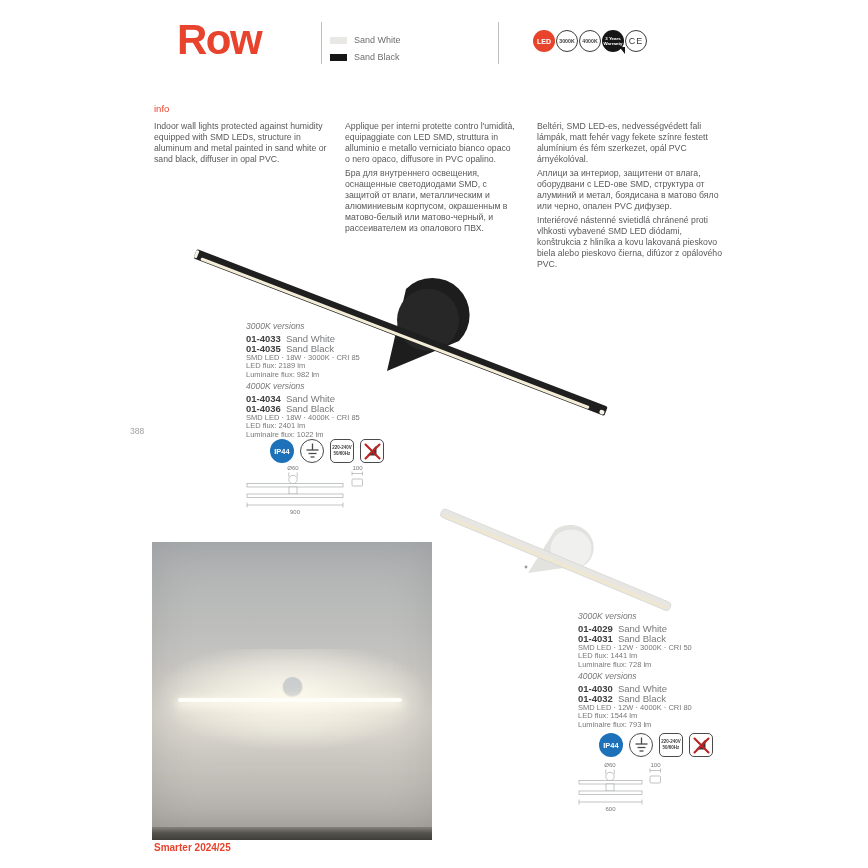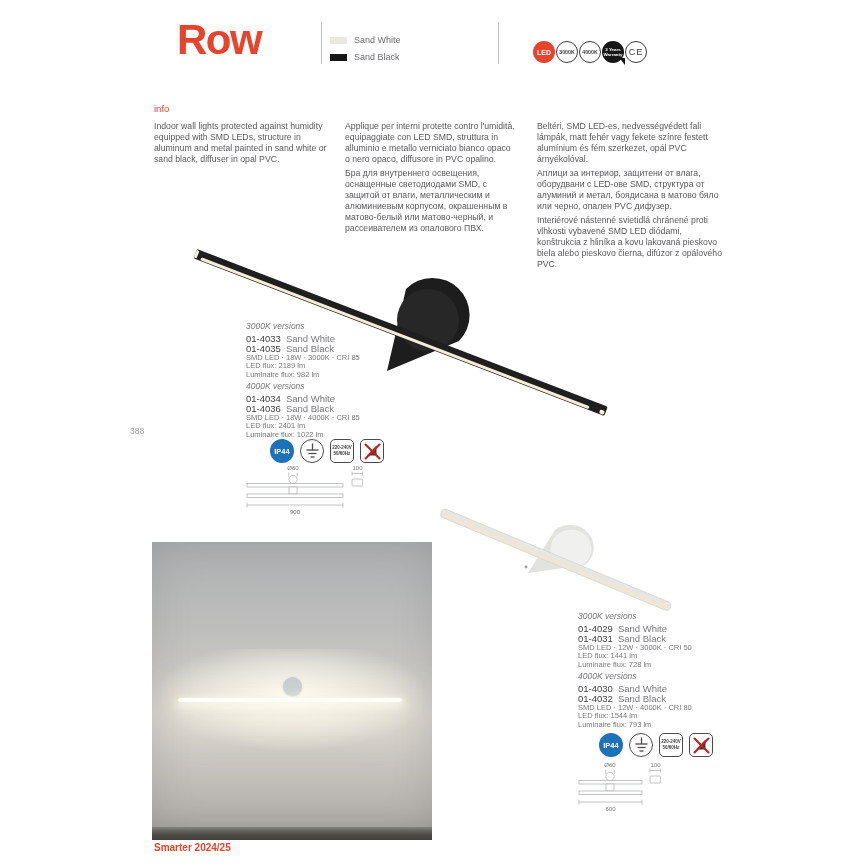--- a/index.html
+++ b/index.html
@@ -9,41 +9,41 @@
   }
   .abs{position:absolute;}
   
   .logo{left:153px;top:16px;font-size:42px;font-weight:bold;color:var(--accent);letter-spacing:-1.5px;margin-left:24px;}
   .vdiv{width:1px;background:#bcbdbf;top:22px;height:42px;}
   .finishes{left:330px;top:35px;}
   .finish-row{display:flex;align-items:center;gap:7px;margin-bottom:7px;font-size:9px;color:#6d6e71;}
   .swatch{width:17px;height:7px;display:inline-block;}
   .swatch-white{background:#e9e8e5;}
   .swatch-black{background:#161616;}
-  .badges{left:533px;top:30px;display:flex;gap:1px;align-items:center;margin-top:11px;}
+  .badges{left:533px;top:30px;display:flex;gap:1px;align-items:center;}
   .badge{width:22px;height:22px;border-radius:50%;display:flex;align-items:center;justify-content:center;
          box-sizing:border-box;font-weight:bold;flex-direction:column;position:relative;}
   .badge-led{background:var(--accent);color:#fff;font-size:7px;}
   .badge-outline{border:1.4px solid #3c3c3c;color:#3c3c3c;font-size:5.2px;}
   .badge-warranty{background:#161616;color:#fff;font-size:4.4px;line-height:5px;text-align:center;}
   .badge-warranty::after{content:"";position:absolute;right:-1px;bottom:-2px;width:7px;height:7px;
          background:#161616;clip-path:polygon(100% 0,20% 0,100% 100%);}
   .badge-ce{font-size:9px;letter-spacing:1px;font-weight:normal;}
   
   .info-label{left:154px;top:103px;font-size:9.5px;color:var(--accent);}
   .info-col{top:121px;font-size:8.7px;line-height:11px;color:#58595b;}
   .info-col p{margin:0 0 3px 0;}
   .col1{left:154px;width:178px;}
   .col2{left:345px;width:172px;}
   .col3{left:537px;width:186px;}
   
   .specs{width:180px;}
   .versions-h{font-style:italic;color:#77787a;font-size:8.5px;line-height:9.5px;margin:0 0 2px 0;}
   .code-row{font-size:9.5px;line-height:10px;}
-  .code{font-weight:normal;color:#414042;}
+  .code{font-weight:bold;color:#414042;}
   .finish-name{color:#77787a;margin-left:5px;}
   .spec-line{font-size:7.5px;line-height:8.5px;color:#77787a;}
   .g2{margin-top:3px;}
   
   .cert-row{display:flex;gap:6px;align-items:center;padding-left:24px;}
   .cert{width:24px;height:24px;box-sizing:border-box;display:flex;align-items:center;justify-content:center;flex-direction:column;}
   .cert-ip{border-radius:50%;background:var(--ip44);color:#fff;font-size:7.5px;font-weight:bold;}
   .cert-ground{border-radius:50%;border:1.4px solid #4a4a4a;}
   .cert-volt{border-radius:5px;border:1.4px solid #4a4a4a;font-size:4.5px;font-weight:bold;color:#3c3c3c;line-height:5.6px;text-align:center;}
   .cert-nodim{border-radius:5px;border:1.4px solid #4a4a4a;}

